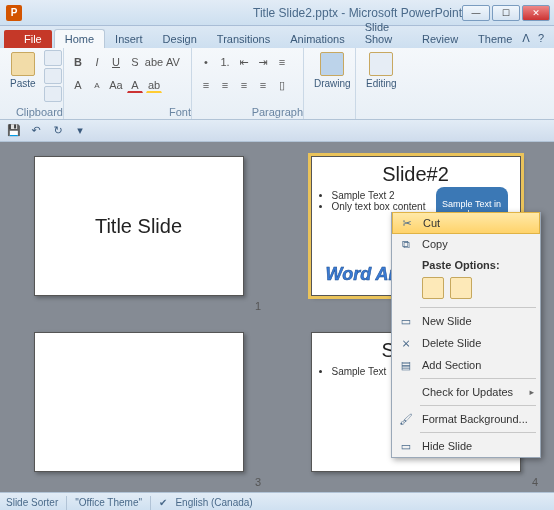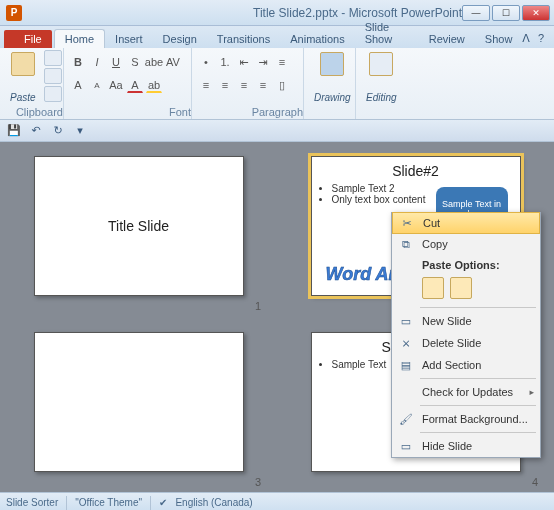--- a/index.html
+++ b/index.html
@@ -18,41 +18,41 @@
 .tab { padding: 3px 10px 3px 10px; font-size: 11px; color: #3b5a7a; cursor: pointer; }
 .tab.file { background: #c53828; color: #fff; border-radius: 2px 2px 0 0; margin-right:2px;padding-left:20px;}
 .tab.active { background: #f5f8fb; border: 1px solid #b8c9da; border-bottom: none; border-radius: 3px 3px 0 0; color:#3b5a7a; }
 .tabs-right { margin-left: auto; display:flex; gap:8px; padding:0 6px 3px 0; color:#3b5a7a; font-size:11px;}
 
 
 .ribbon { height: 72px; background: linear-gradient(#f5f8fb,#e8eff6); border-bottom: 1px solid #b1c3d6; display: flex; }
 .group { border-right: 1px solid #cad8e6; padding: 2px 6px; display: flex; flex-direction: column; position:relative;}
 .group-label { position:absolute; bottom:1px; left:0; right:0; text-align:right; font-size:11px; color:#6a85a2; }
 .group-body { flex:1; display:flex; align-items:flex-start; gap:4px; }
-.big-btn { display:flex; flex-direction:column; align-items:center; gap:16px; padding:2px 4px; cursor:pointer;font-style:italic; }
+.big-btn { display:flex; flex-direction:column; align-items:center; gap:2px; padding:2px 4px; cursor:pointer; }
 .big-btn .ico { width:24px; height:24px; background:#f2dca8; border:1px solid #c8a860; border-radius:2px; }
 .big-btn span { font-size:10px; color:#3b5a7a; }
 .small-row { display:flex; flex-direction:column; gap:2px; }
 .mini { width:18px; height:16px; background:#e6edf5; border:1px solid #b9c9da; border-radius:2px; }
 .font-row { display:flex; gap:3px; align-items:center; margin-bottom:3px;}
 .fbtn { width:16px;height:16px;border:1px solid transparent; display:flex;align-items:center;justify-content:center;font-size:11px;color:#555;}
 .para-row { display:flex; gap:3px; }
 
 
 .qat { height:22px; background:linear-gradient(#e2ecf6,#cfdcec); border-bottom:1px solid #b1c3d6; display:flex; align-items:center; padding:0 6px; gap:6px;}
 .qat .q { width:16px;height:16px; color:#3a5a7d; display:flex;align-items:center;justify-content:center;}
 
 
 .workspace { position: relative; height: 350px; background:#858b94; padding:14px 14px 10px 14px; overflow:hidden; }
 .sorter { display:grid; grid-template-columns:1fr 1fr; gap:20px 28px; }
 .slide-wrap { display:flex; flex-direction:column; align-items:center; }
 .slide { width:210px; height:140px; background:#fff; border:1px solid #555; box-shadow:2px 2px 4px rgba(0,0,0,.3); position:relative; font-size:11px; }
 .slide.sel { outline:3px solid #eac35a; }
 .slide-num { color:#555; font-size:11px; margin-top:4px; align-self:flex-end; margin-right:2px;}
-.slide .title { text-align:center; font-size:14px; color:#222; }
+.slide .title { text-align:center; font-size:20px; color:#222; }
 .bullets { padding:4px 0 0 14px; font-size:10px; color:#333; }
 .bullets li { list-style:disc; margin-left:6px; }
 .shape { position:absolute; top:30px; right:12px; width:72px; height:44px; background:#3b78b5; border-radius:8px; color:#fff; font-size:9px; display:flex; align-items:center; justify-content:center; text-align:center; padding:3px;}
 .wordart { position:absolute; bottom:10px; left:14px; font-size:18px; font-weight:bold; color:#3a7bd5; -webkit-text-stroke:0.5px #1a4a8a; font-style:italic;}
 
 
 .ctx { position:absolute; left:391px; top:70px; width:150px; background:#f2f2f2; border:1px solid #9aa8b8; box-shadow:2px 2px 6px rgba(0,0,0,.35); z-index:50; }
 .ctx-item { display:flex; align-items:center; height:22px; padding:0 6px 0 4px; font-size:11px; color:#333; }
 .ctx-item .ic { width:20px; height:16px; margin-right:6px; display:flex;align-items:center;justify-content:center;color:#4a6a8a;font-size:11px;}
 .ctx-item.hl { background:linear-gradient(#ffe9a8,#ffd36b); border:1px solid #e0b345; margin:-1px 0;}
@@ -86,21 +86,21 @@
 
 <div class="tabs">
   <div class="tab file">File</div>
   <div class="tab active">Home</div>
   <div class="tab">Insert</div>
   <div class="tab">Design</div>
   <div class="tab">Transitions</div>
   <div class="tab">Animations</div>
   <div class="tab">Slide Show</div>
   <div class="tab">Review</div>
-  <div class="tab">Show</div>
+  <div class="tab">Theme</div>
   <div class="tabs-right">
     <span>ᐱ</span>
     <span>?</span>
   </div>
 </div>
 
 <div class="ribbon">
   <div class="group" style="width:64px">
     <div class="group-body">
       <div class="big-btn">

